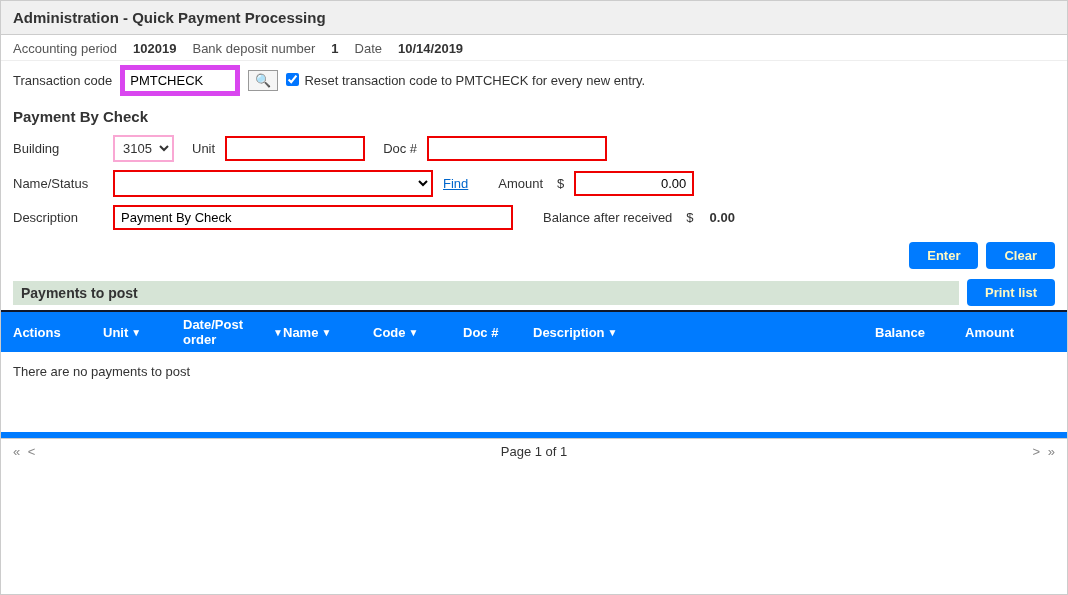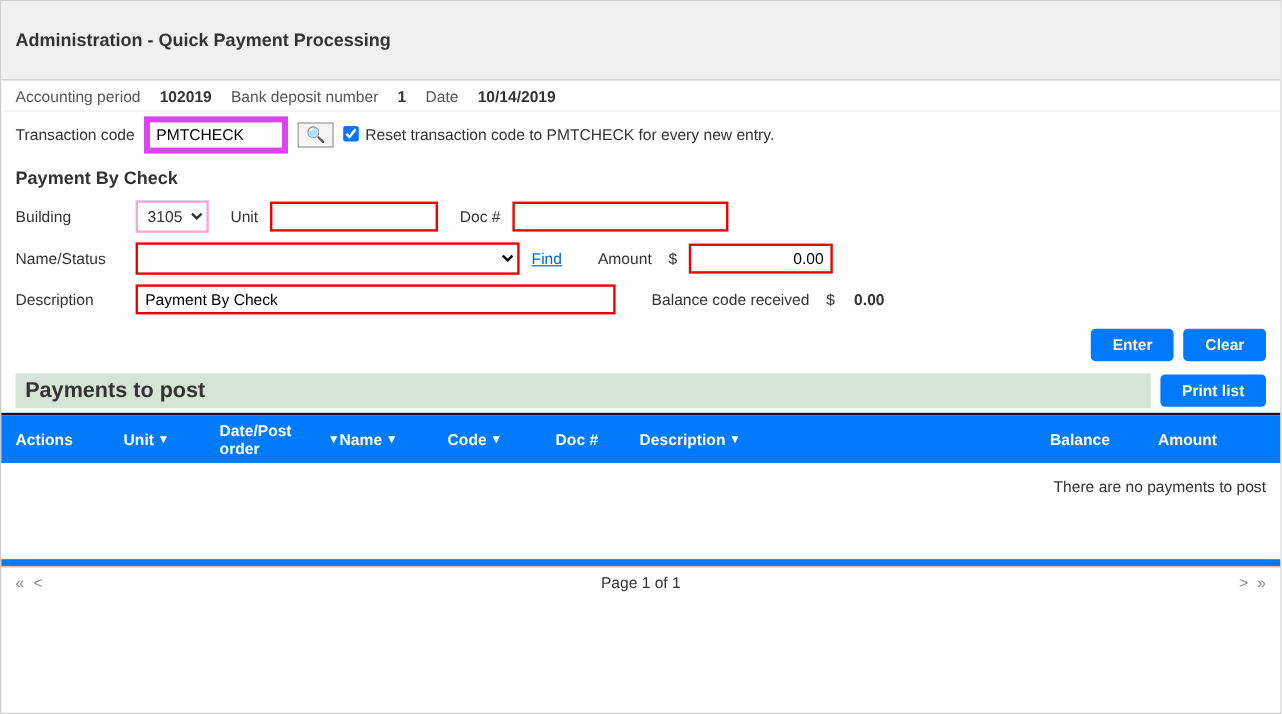--- a/index.html
+++ b/index.html
@@ -14,21 +14,21 @@
       width: 1068px;
       min-height: 595px;
       border: 1px solid #ccc;
       overflow: hidden;
     }
 
     
     .page-header {
       background: #f0f0f0;
       border-bottom: 1px solid #ccc;
-      padding: 24px 12px;
+      padding: 8px 12px;
       font-size: 15px;
       font-weight: bold;
       color: #333;
     }
 
     
     .info-bar {
       padding: 6px 12px 4px;
       display: flex;
       align-items: center;
@@ -166,21 +166,21 @@
       border: none;
       padding: 6px 18px;
       font-size: 13px;
       font-weight: bold;
       border-radius: 4px;
       cursor: pointer;
     }
 
     .payments-title {
       font-weight: bold;
-      font-size: 18px;
+      font-size: 14px;
       color: #333;
       background: #d6e4d6;
       padding: 4px 8px;
       flex: 1;
     }
 
     
     .table-container {
       border-top: 2px solid #0f172a;
     }
@@ -203,21 +203,21 @@
 
     .sort-icon { font-size: 10px; }
 
     .table-body {
       background: #fff;
       min-height: 80px;
       padding: 0 12px;
     }
 
     .table-empty-row {
-      text-align: right;
+      text-align: left;
       padding: 12px 0;
       color: #333;
       font-size: 13px;
     }
 
     .table-footer-bar {
       background: #007bff;
       height: 6px;
     }
 
@@ -297,21 +297,21 @@
         </select>
         <a class="find-link">Find</a>
         <span class="amount-label">Amount</span>
         <span class="dollar-sign">$</span>
         <input class="amount-input" type="text" value="0.00" style="">
       </div>
 
       <div class="form-row">
         <span class="form-label">Description</span>
         <input class="desc-input" type="text" value="Payment By Check" style="">
-        <span class="balance-label">Balance code received</span>
+        <span class="balance-label">Balance after received</span>
         <span class="dollar-sign">$</span>
         <span class="balance-value">0.00</span>
       </div>
 
     </div>
   </div>
 
   <div class="buttons-row">
     <button class="btn-blue">Enter</button>
     <button class="btn-blue">Clear</button>

